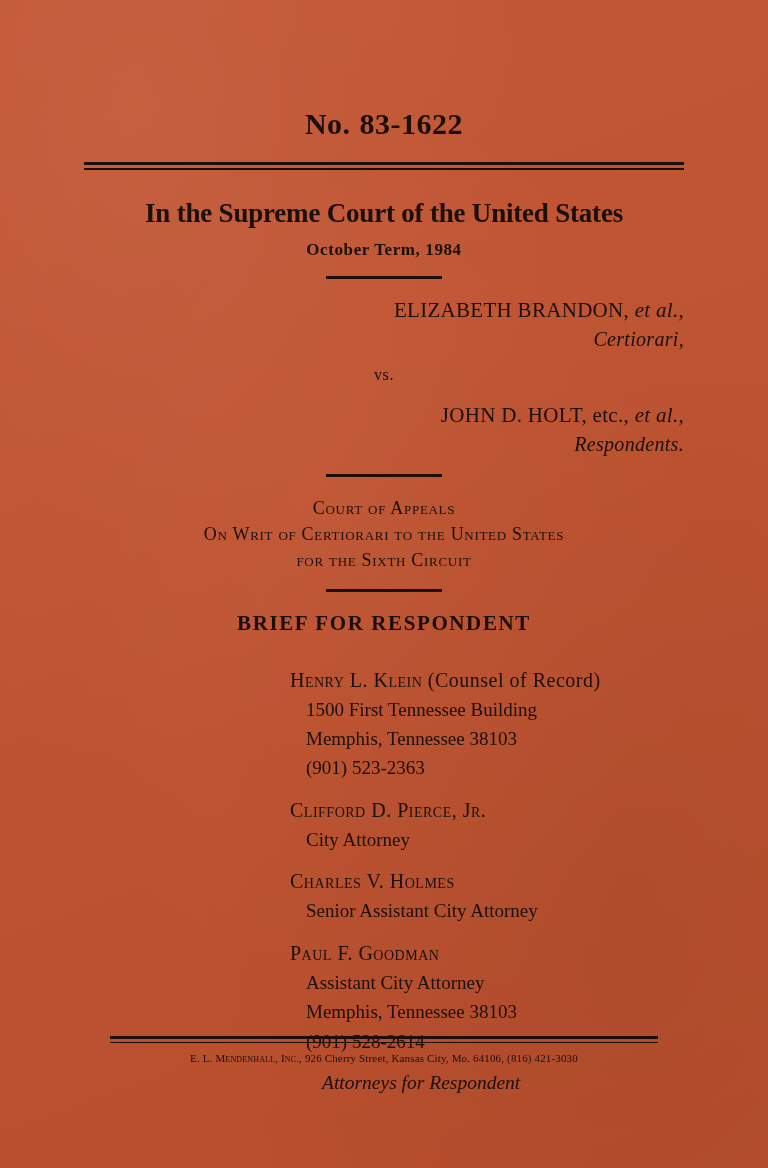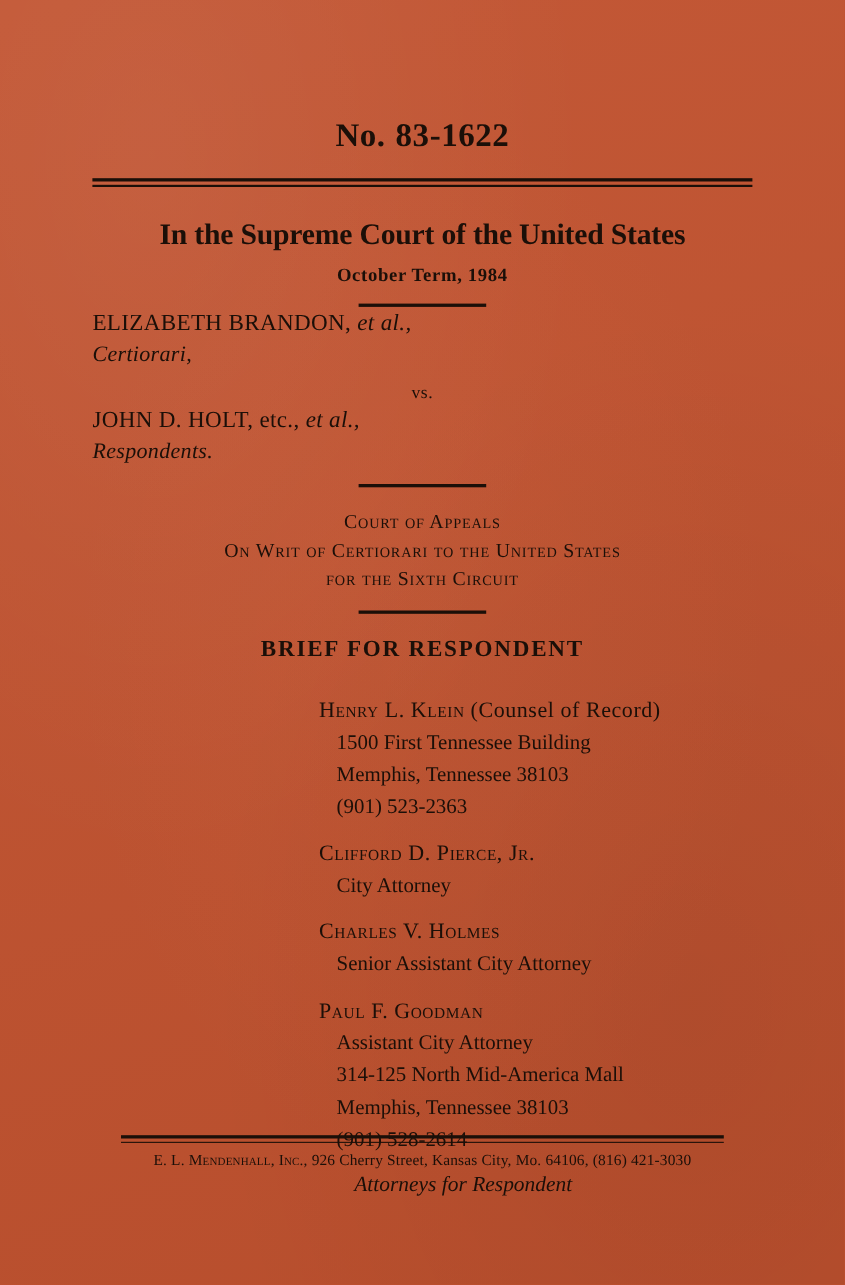--- a/index.html
+++ b/index.html
@@ -80,23 +80,24 @@
   }
 
   .rule-short {
     width: 116px;
     height: 2.5px;
     background: #1b0f08;
     margin: 16px auto 0 auto;
   }
 
   .party {
-    text-align: left;
+    text-align: right;
     font-size: 21px;
     letter-spacing: 0.3px;
+    margin-top: 17px;
     line-height: 1.35;
   }
   .party .role {
     font-style: italic;
     font-size: 20px;
     display: block;
     margin-top: 2px;
   }
   .party .ital { font-style: italic; }
 
@@ -173,21 +174,21 @@
   }
   .rule-double-bottom .gap {
     height: 3px;
   }
   .rule-double-bottom .thin {
     height: 1.5px;
     background: #1b0f08;
   }
   .printer-line {
     text-align: center;
-    font-size: 14px;
+    font-size: 11px;
     font-variant: small-caps;
     letter-spacing: 0.15px;
     margin-top: 9px;
     white-space: nowrap;
   }
   .printer-line .nocaps { font-variant: normal; }
 </style>
 </head>
 <body>
 
@@ -256,21 +257,20 @@
     </div>
 
     <div class="counsel-group">
       <div class="counsel-name">Charles V. Holmes</div>
       <div class="counsel-line">Senior Assistant City Attorney</div>
     </div>
 
     <div class="counsel-group">
       <div class="counsel-name">Paul F. Goodman</div>
       <div class="counsel-line">Assistant City Attorney</div>
-      <div class="counsel-line">314-125 North Mid-America Mall</div>
       <div class="counsel-line">Memphis, Tennessee 38103</div>
       <div class="counsel-line">(901)  528-2614</div>
     </div>
 
     <div class="attorneys-for">Attorneys for Respondent</div>
   </div>
 
 </div>
 
 <div class="footer">

